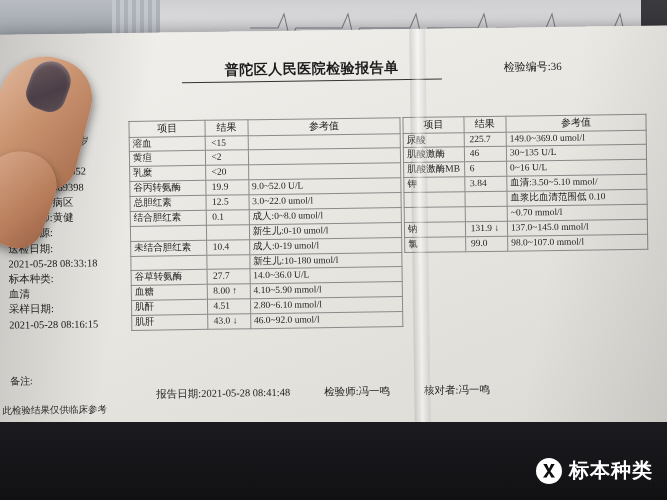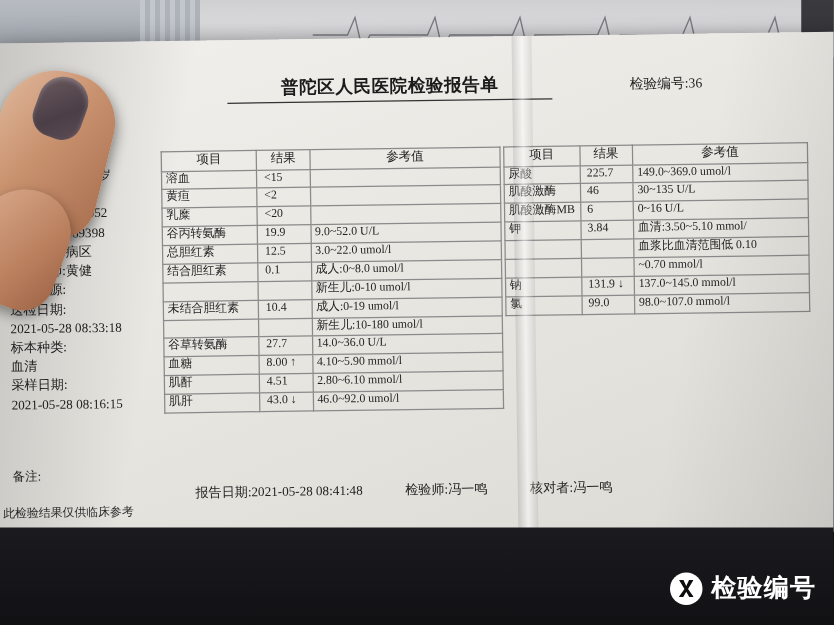--- a/index.html
+++ b/index.html
@@ -327,16 +327,16 @@
 
   <div class="finger">
     <div class="nail"></div>
   </div>
   <div class="finger2"></div>
 
   <div class="bottom-dark"></div>
 
   <div class="watermark">
     <div class="wm-logo"></div>
-    <div class="wm-text">检验编号</div>
+    <div class="wm-text">标本种类</div>
   </div>
 
 </div>
 
 </body></html>

